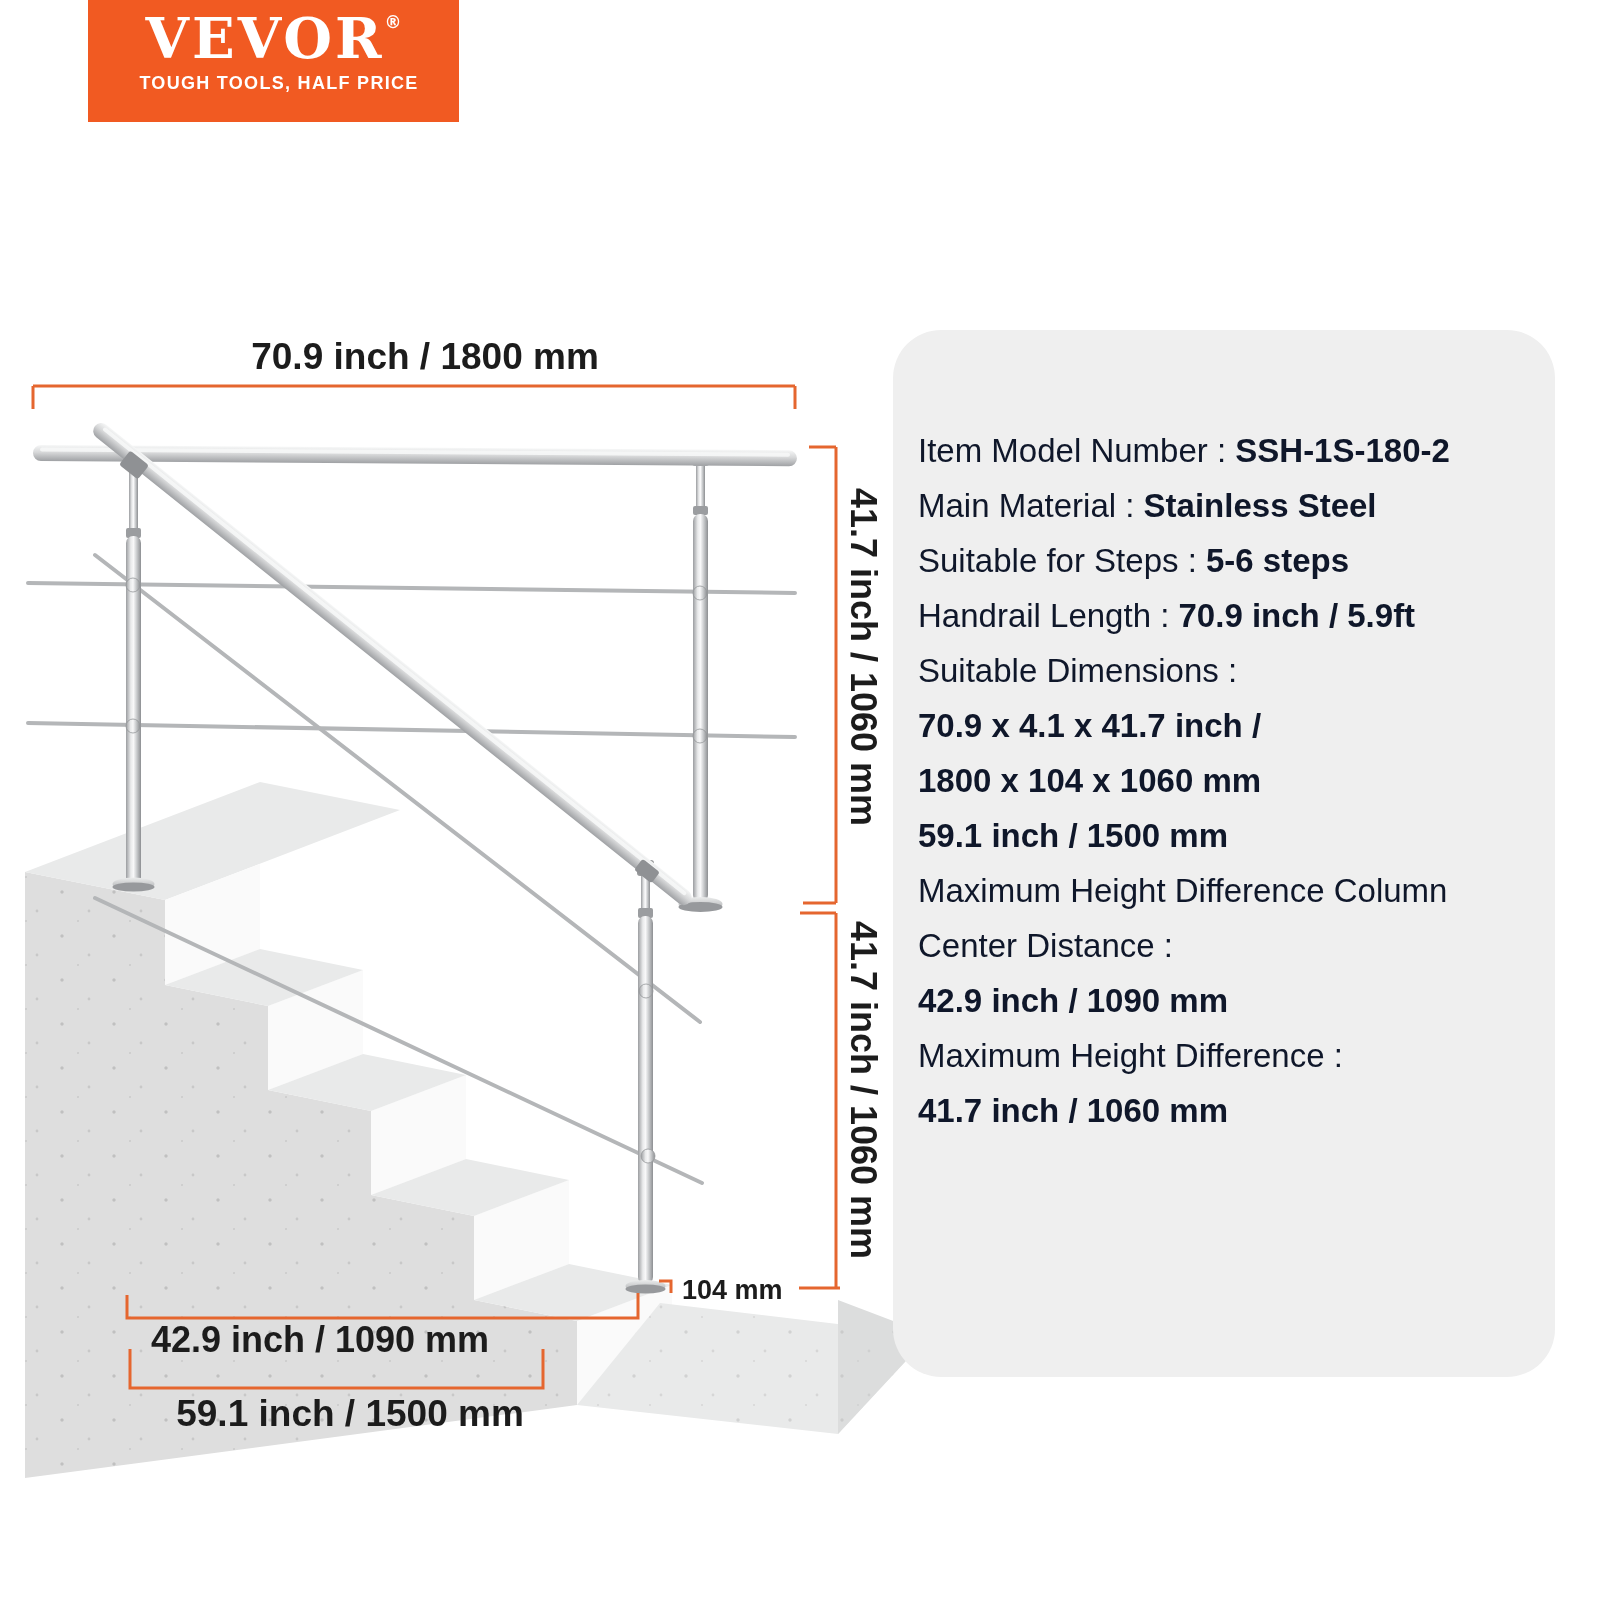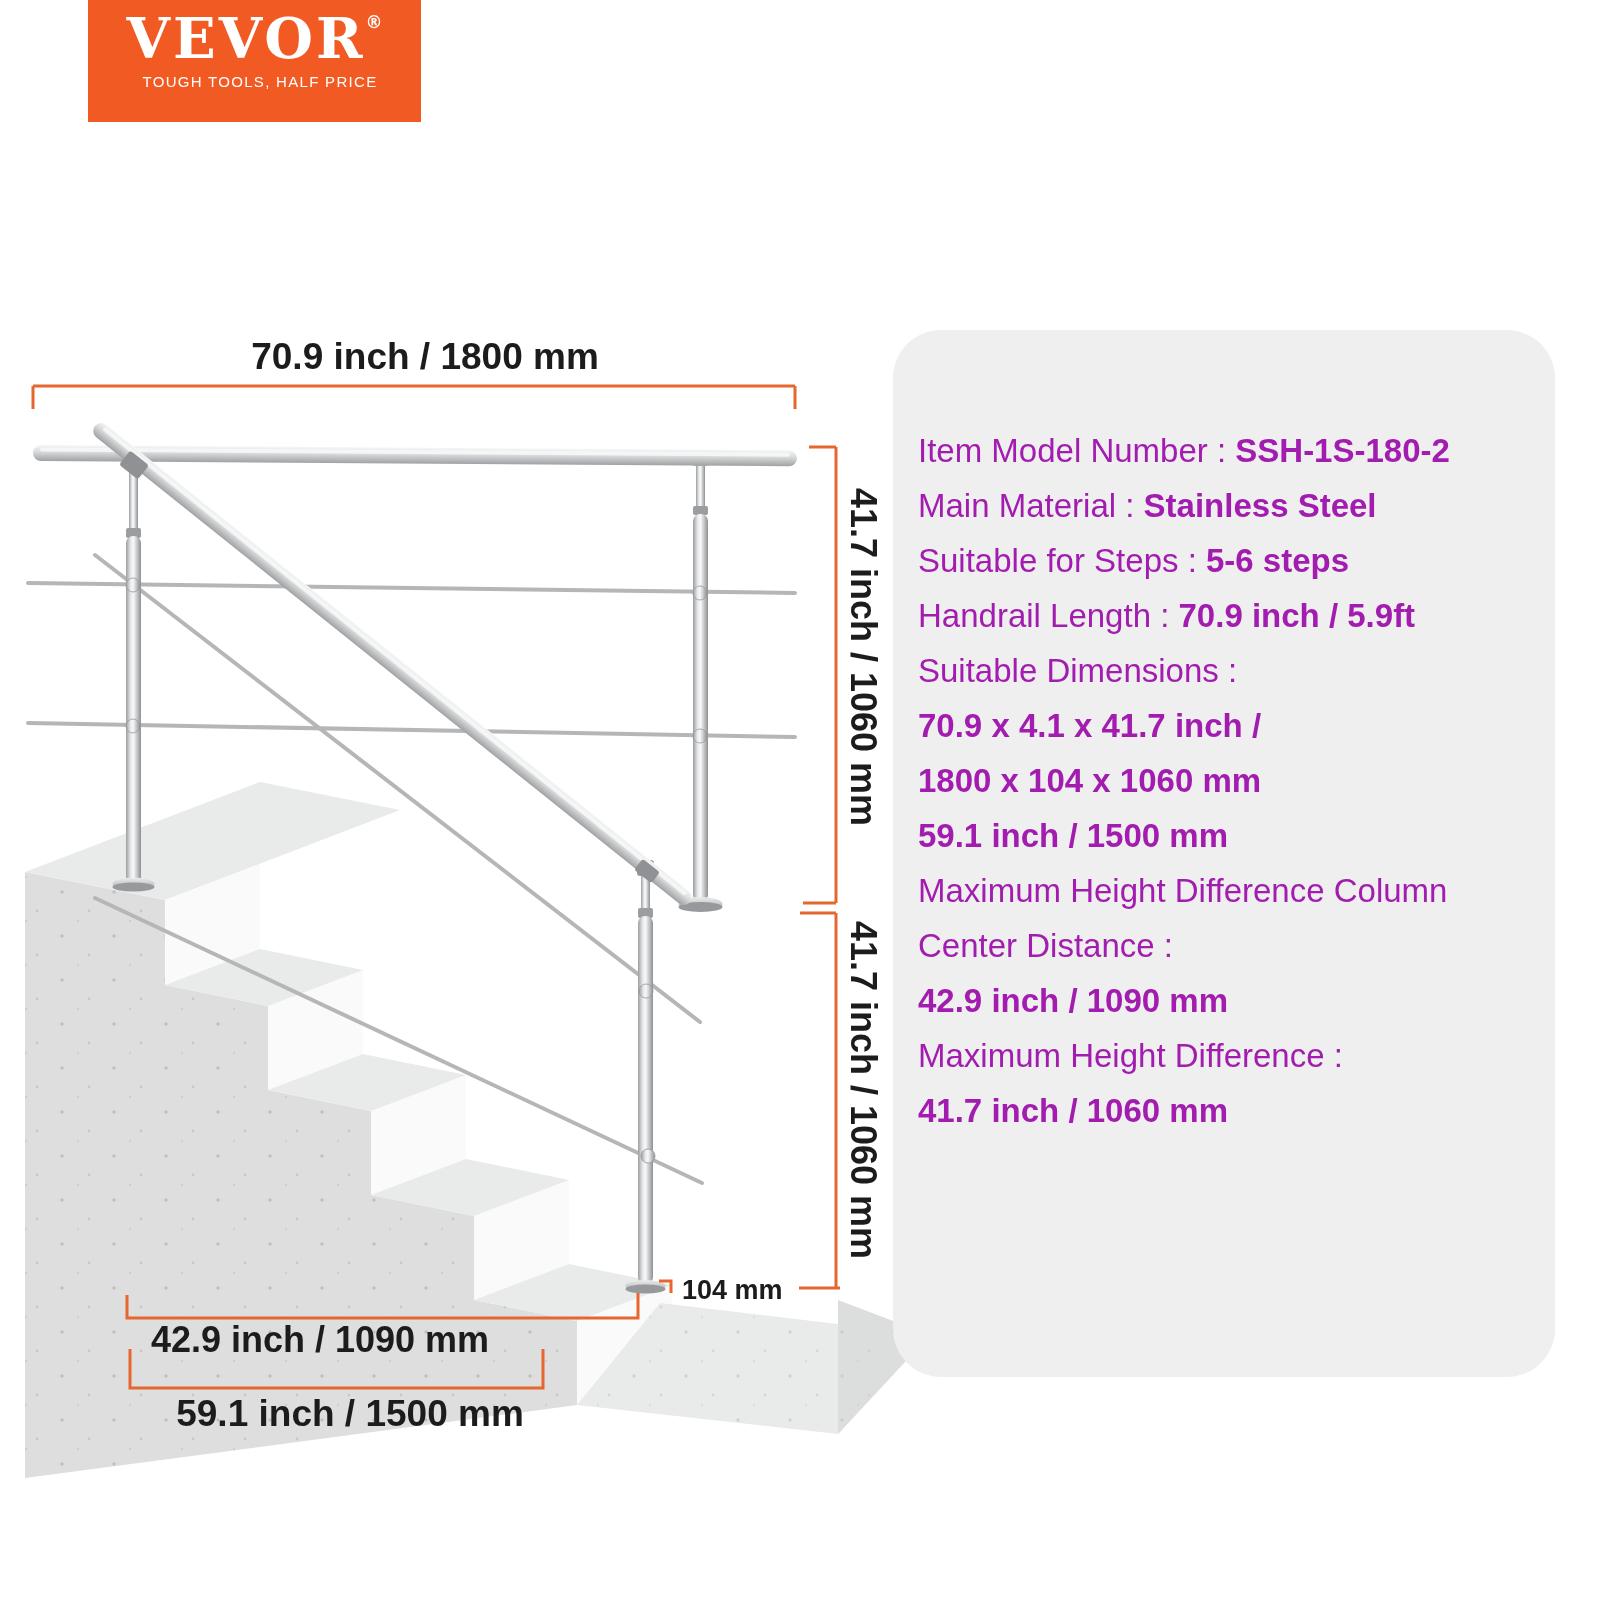--- a/index.html
+++ b/index.html
@@ -1,29 +1,29 @@
 <!DOCTYPE html>
 <html><head>
 <meta charset="utf-8">
 <style>
   html,body{margin:0;padding:0;background:#ffffff;}
   .stage{position:relative;width:1600px;height:1600px;background:#ffffff;overflow:hidden;
          font-family:"Liberation Sans",sans-serif;}
   
-  .logo{position:absolute;left:88px;top:0;width:333px;height:122px;background:#F15A22;
+  .logo{position:absolute;left:88px;top:0;width:371px;height:122px;background:#F15A22;
         display:flex;flex-direction:column;align-items:center;justify-content:flex-start;}
   .brand-row{display:flex;align-items:flex-start;margin-top:10px;}
   .brand{font-family:"DejaVu Serif",serif;font-weight:800;font-size:56px;line-height:56px;
          color:#ffffff;letter-spacing:3px;}
   .reg{font-family:"DejaVu Sans",sans-serif;font-weight:700;font-size:17px;color:#ffffff;margin-top:2px;}
-  .tagline{font-size:15px;font-weight:400;color:#ffffff;letter-spacing:1.3px;margin-top:7px;white-space:nowrap;margin-left:11px;}
+  .tagline{font-size:18px;font-weight:700;color:#ffffff;letter-spacing:1.3px;margin-top:7px;white-space:nowrap;margin-left:11px;}
   
   .panel{position:absolute;left:893px;top:330px;width:662px;height:1047px;background:#EFEFEF;
          border-radius:48px;box-sizing:border-box;padding:93px 28px 0 25px;}
-  .spec-line{font-size:33px;line-height:55px;color:#a21caf;white-space:nowrap;}
+  .spec-line{font-size:33px;line-height:55px;color:#0f172a;white-space:nowrap;}
   .spec-line .lbl{font-weight:400;}
   .spec-line .val{font-weight:700;}
   
   .diagram{position:absolute;left:0;top:0;width:1600px;height:1600px;}
   text.dim{font-family:"Liberation Sans",sans-serif;font-weight:700;fill:#1c1c1c;}
 </style>
 </head>
 <body>
 
 <div class="stage">

